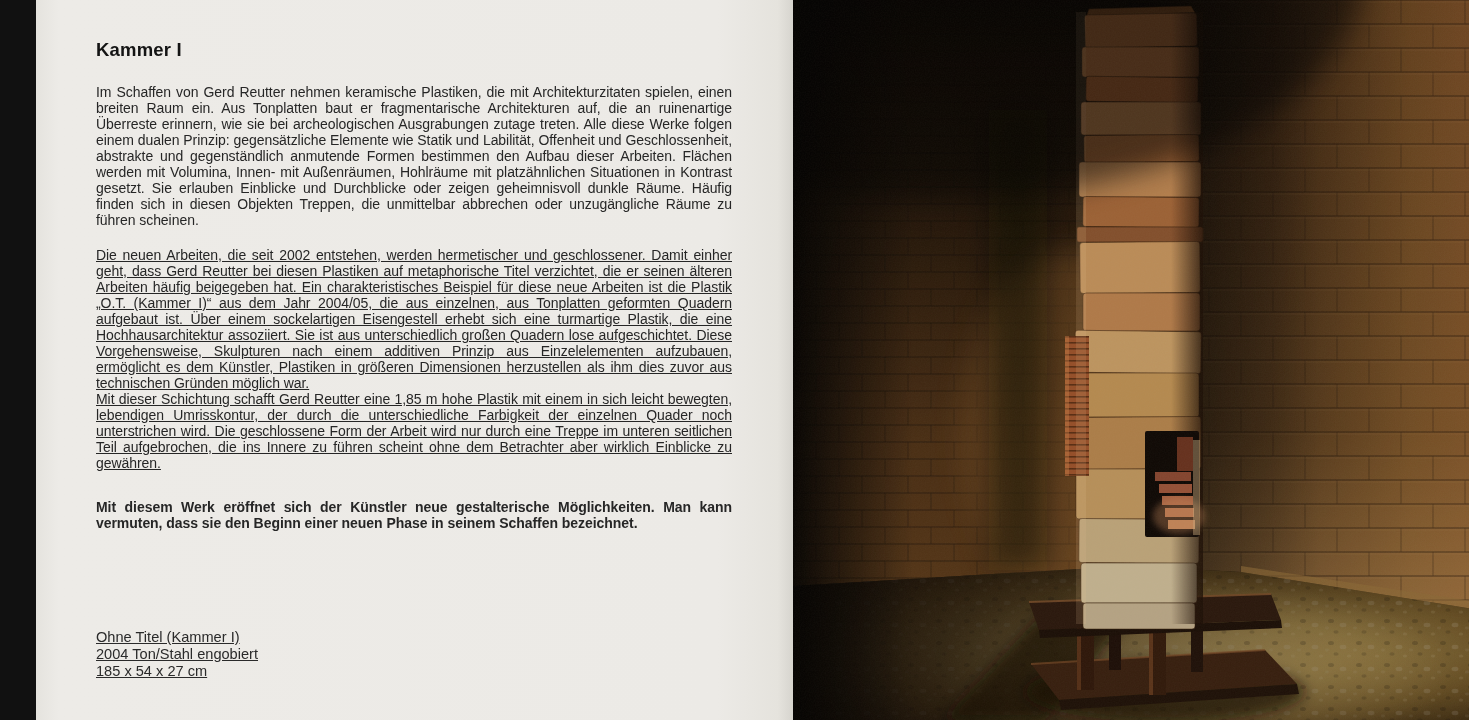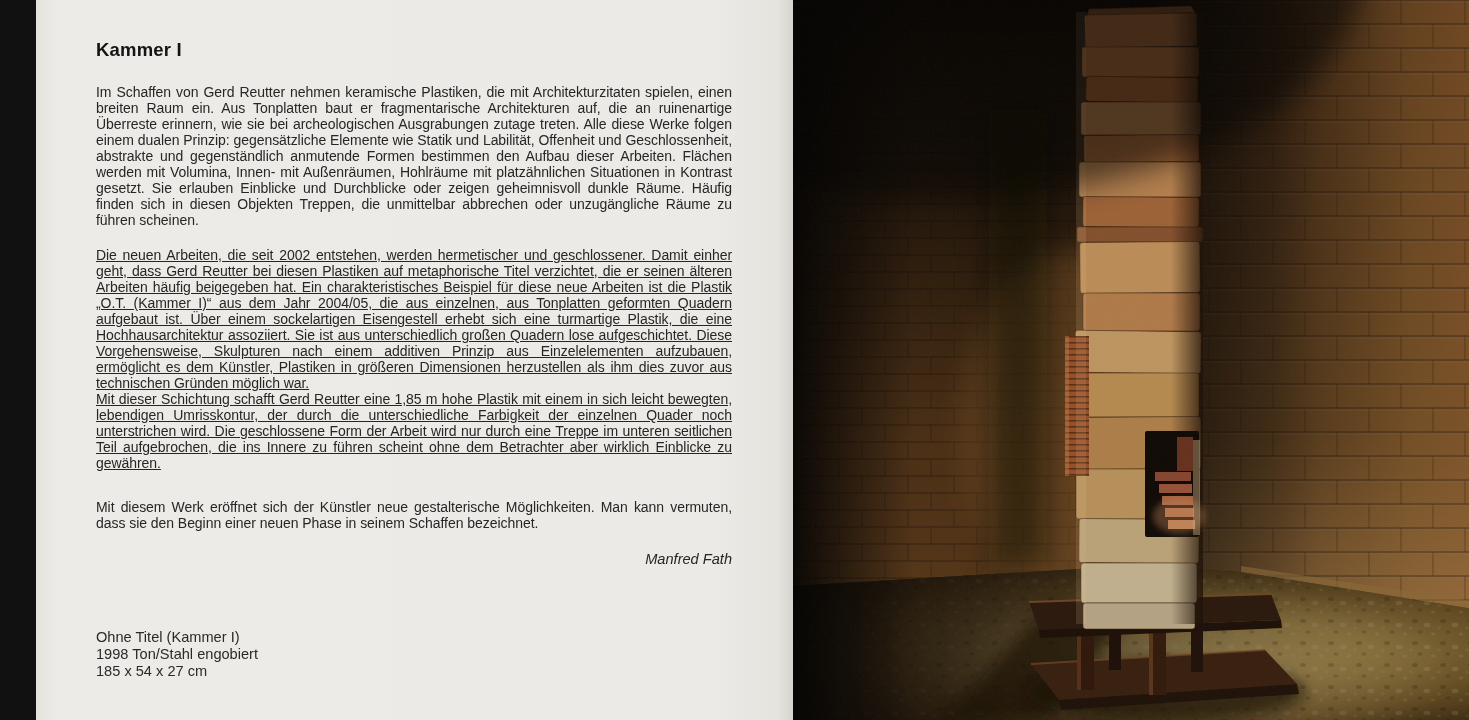--- a/index.html
+++ b/index.html
@@ -19,29 +19,29 @@
     top:39px;margin:0;font-size:18.5px;line-height:22px;font-weight:700;
     color:#141414;letter-spacing:.2px;
   }
   .body-text{
     font-size:14px;line-height:16px;color:#262626;
     text-align:justify;letter-spacing:-0.05px;
   }
   .body-text p{margin:0;}
   .pos-p1{top:84px;}
   .pos-p23{top:247px;text-decoration:underline;}
-  .pos-p4{top:499px;}
+  .pos-p4{top:499px;font-weight:bold;}
   .byline{
     top:551px;font-size:14.6px;line-height:17px;color:#262626;
     font-style:italic;text-align:right;
   }
   .caption{
     top:629px;font-size:14.6px;line-height:17px;color:#2a2a2a;text-align:left;
   }
-  .caption div{margin:0;}
+  .caption div{margin:0;text-decoration:underline;}
   
   .page-right{
     position:absolute;left:757px;top:0;width:712px;height:720px;background:#070402;
   }
   .page-right svg{display:block;}
 </style>
 </head>
 <body>
 
 <div class="spread">
@@ -55,25 +55,24 @@
 
     <div class="col body-text pos-p23">
       <p>Die neuen Arbeiten, die seit 2002 entstehen, werden hermetischer und geschlossener. Damit einher geht, dass Gerd Reutter bei diesen Plastiken auf metaphorische Titel verzichtet, die er seinen älteren Arbeiten häufig beigegeben hat. Ein charakteristisches Beispiel für diese neue Arbeiten ist die Plastik „O.T. (Kammer I)“ aus dem Jahr 2004/05, die aus einzelnen, aus Tonplatten geformten Quadern aufgebaut ist. Über einem sockelartigen Eisengestell erhebt sich eine turmartige Plastik, die eine Hochhausarchitektur assoziiert. Sie ist aus unterschiedlich großen Quadern lose aufgeschichtet. Diese Vorgehensweise, Skulpturen nach einem additiven Prinzip aus Einzelelementen aufzubauen, ermöglicht es dem Künstler, Plastiken in größeren Dimensionen herzustellen als ihm dies zuvor aus technischen Gründen möglich war.</p>
       <p>Mit dieser Schichtung schafft Gerd Reutter eine 1,85 m hohe Plastik mit einem in sich leicht bewegten, lebendigen Umrisskontur, der durch die unterschiedliche Farbigkeit der einzelnen Quader noch unterstrichen wird. Die geschlossene Form der Arbeit wird nur durch eine Treppe im unteren seitlichen Teil aufgebrochen, die ins Innere zu führen scheint ohne dem Betrachter aber wirklich Einblicke zu gewähren.</p>
     </div>
 
     <div class="col body-text pos-p4">
       <p>Mit diesem Werk eröffnet sich der Künstler neue gestalterische Möglichkeiten. Man kann vermuten, dass sie den Beginn einer neuen Phase in seinem Schaffen bezeichnet.</p>
     </div>
 
-    <div class="col byline">Manfred Fath</div>
 
     <div class="col caption">
       <div>Ohne Titel (Kammer I)</div>
-      <div>1998 Ton/Stahl engobiert</div>
+      <div>2004 Ton/Stahl engobiert</div>
       <div>185 x 54 x 27 cm</div>
     </div>
   </section>
 
   <section class="page-right">
     <svg width="712" height="720" viewBox="0 0 712 720" role="img" aria-label="Fotografie der Plastik Ohne Titel (Kammer I): turmartig aufgeschichtete, engobierte Tonquader auf einem vierbeinigen Eisengestell, in einer dunklen Backsteinkammer mit Kiesboden, warm von links angestrahlt; im unteren seitlichen Teil eine kleine Treppe in einer Nische">
       <defs>
         <linearGradient id="gLeftWall" x1="0" y1="0" x2="0" y2="1">
           <stop offset="0" stop-color="#0a0603"></stop>
           <stop offset="0.40" stop-color="#27180a"></stop>

